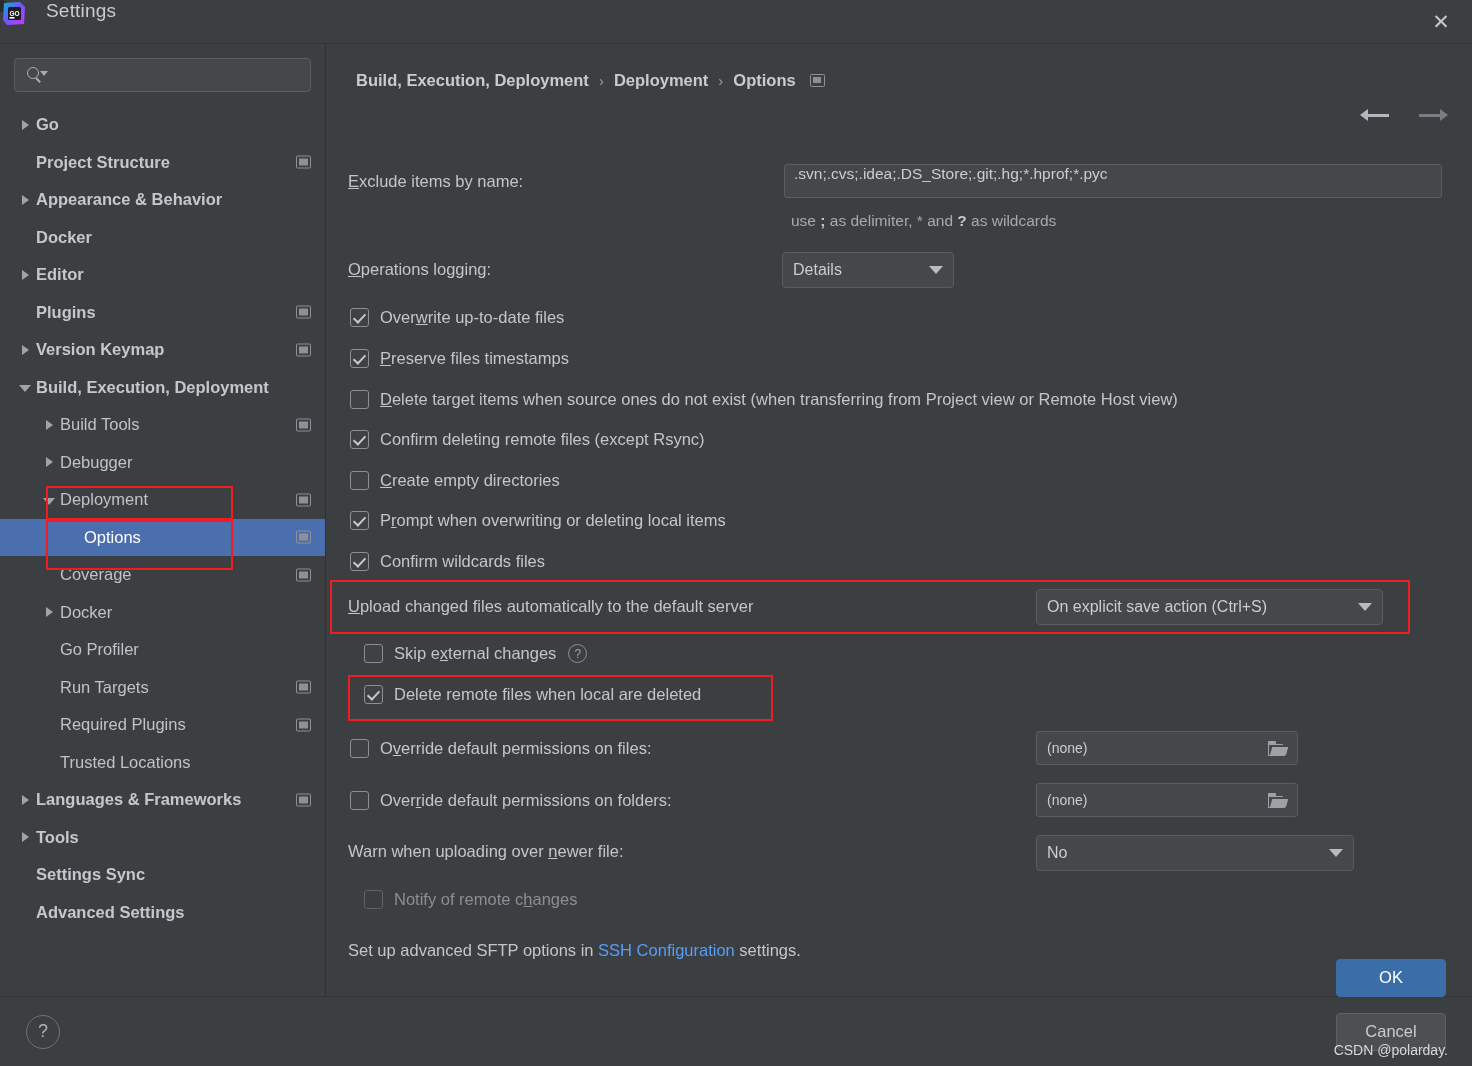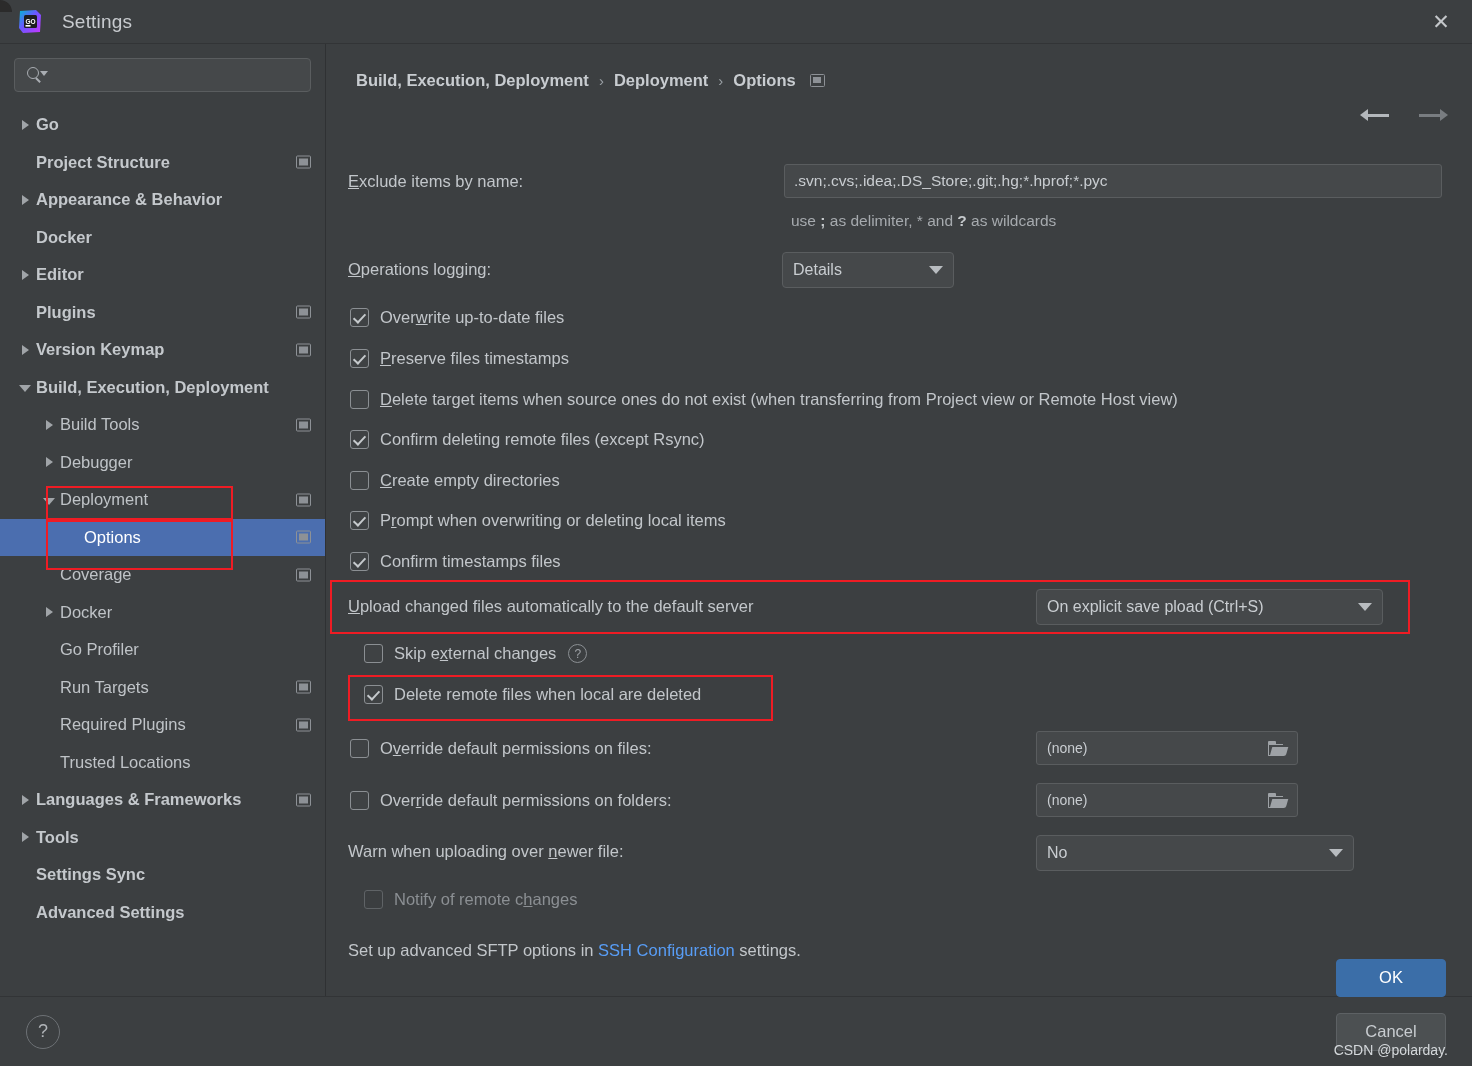--- a/index.html
+++ b/index.html
@@ -14,22 +14,21 @@
     width: 1472px; height: 1066px;
     background: #3c3f41;
     display: flex; flex-direction: column;
   }
 
   
   .titlebar {
     height: 44px; min-height: 44px;
     background: #3c3f41;
     border-bottom: 1px solid #323436;
-    display: flex; align-items: center;
-    padding-left: 16px;
+    display: flex; align-items: flex-start;
     position: relative;
   }
   .tb-icon { width: 28px; height: 28px; position: relative; flex: 0 0 auto; }
   .tb-title {
     font-size: 19px; color: #c8cbcf; margin-left: 18px;
     letter-spacing: .2px;
   }
   .tb-close {
     position: absolute; right: 0; top: 0;
     width: 62px; height: 44px;
@@ -138,21 +137,21 @@
   .navarrow.fwd .headp { right: 0; border-left: 8px solid #797d81; }
 
   .row { position: absolute; }
   .lbl { font-size: 16.5px; color: #c2c6ca; white-space: nowrap; }
   .lbl u { text-decoration: underline; }
   .hint { font-size: 15.5px; color: #a6aaae; }
   .hint b { color: #c6cacd; }
 
   .textfield {
     background: #45484a; border: 1px solid #5a5d5f; border-radius: 3px;
-    height: 34px; display: flex; align-items: center; padding: 0 9px;
+    height: 34px; display: flex; padding: 0 9px;
     color: #c9cdd1; font-size: 15.5px;
   }
   .combo {
     background: #45484a; border: 1px solid #5a5d5f; border-radius: 4px;
     height: 36px; display: flex; align-items: center;
     padding: 0 10px; color: #c9cdd1; font-size: 16px;
     justify-content: space-between;
   }
   .combo .dn {
     width: 0; height: 0; border-left: 7px solid transparent;
@@ -458,28 +457,28 @@
       <div class="row cbrow" style="left:24px; top:427px;">
         <span class="cb"></span>
         <span class="cbtext"><u>C</u>reate empty directories</span>
       </div>
       <div class="row cbrow" style="left:24px; top:467px;">
         <span class="cb checked"></span>
         <span class="cbtext">P<u>r</u>ompt when overwriting or deleting local items</span>
       </div>
       <div class="row cbrow" style="left:24px; top:508px;">
         <span class="cb checked"></span>
-        <span class="cbtext">Confirm timestamps files</span>
+        <span class="cbtext">Confirm wildcards files</span>
       </div>
 
       <div class="row" style="left:22px; top:553px;">
         <span class="lbl"><u>U</u><span>pload changed files automatically to the default server</span></span>
       </div>
       <div class="row combo" style="left:710px; top:545px; width:347px;">
-        <span>On explicit save pload (Ctrl+S)</span>
+        <span>On explicit save action (Ctrl+S)</span>
         <span class="dn"></span>
       </div>
 
       <div class="row cbrow" style="left:38px; top:600px;">
         <span class="cb"></span>
         <span class="cbtext">Skip e<u>x</u>ternal changes</span>
         <span class="qmark">?</span>
       </div>
 
       <div class="row cbrow" style="left:38px; top:641px;">

